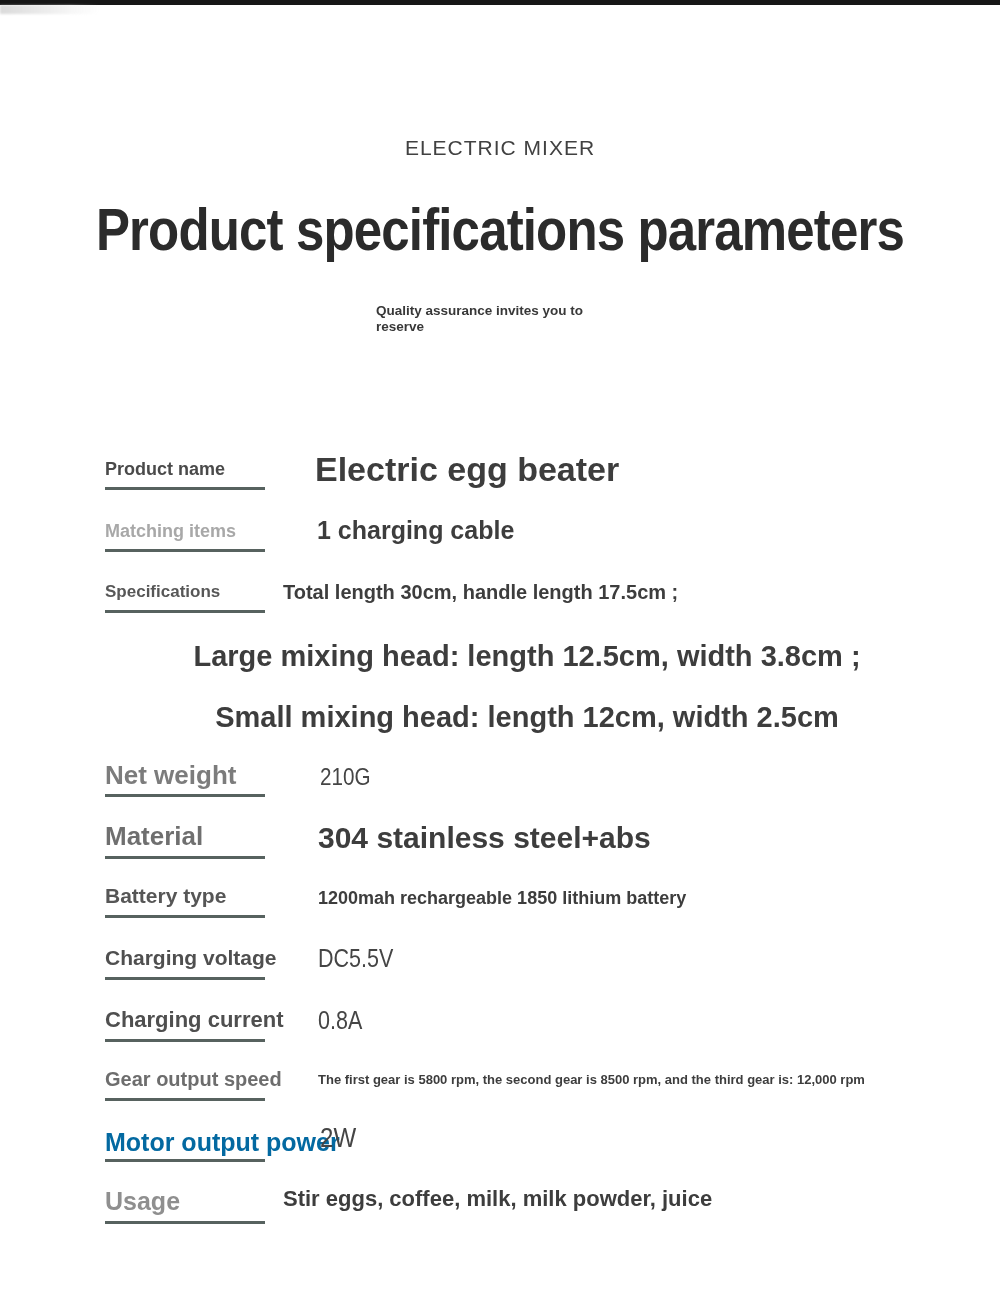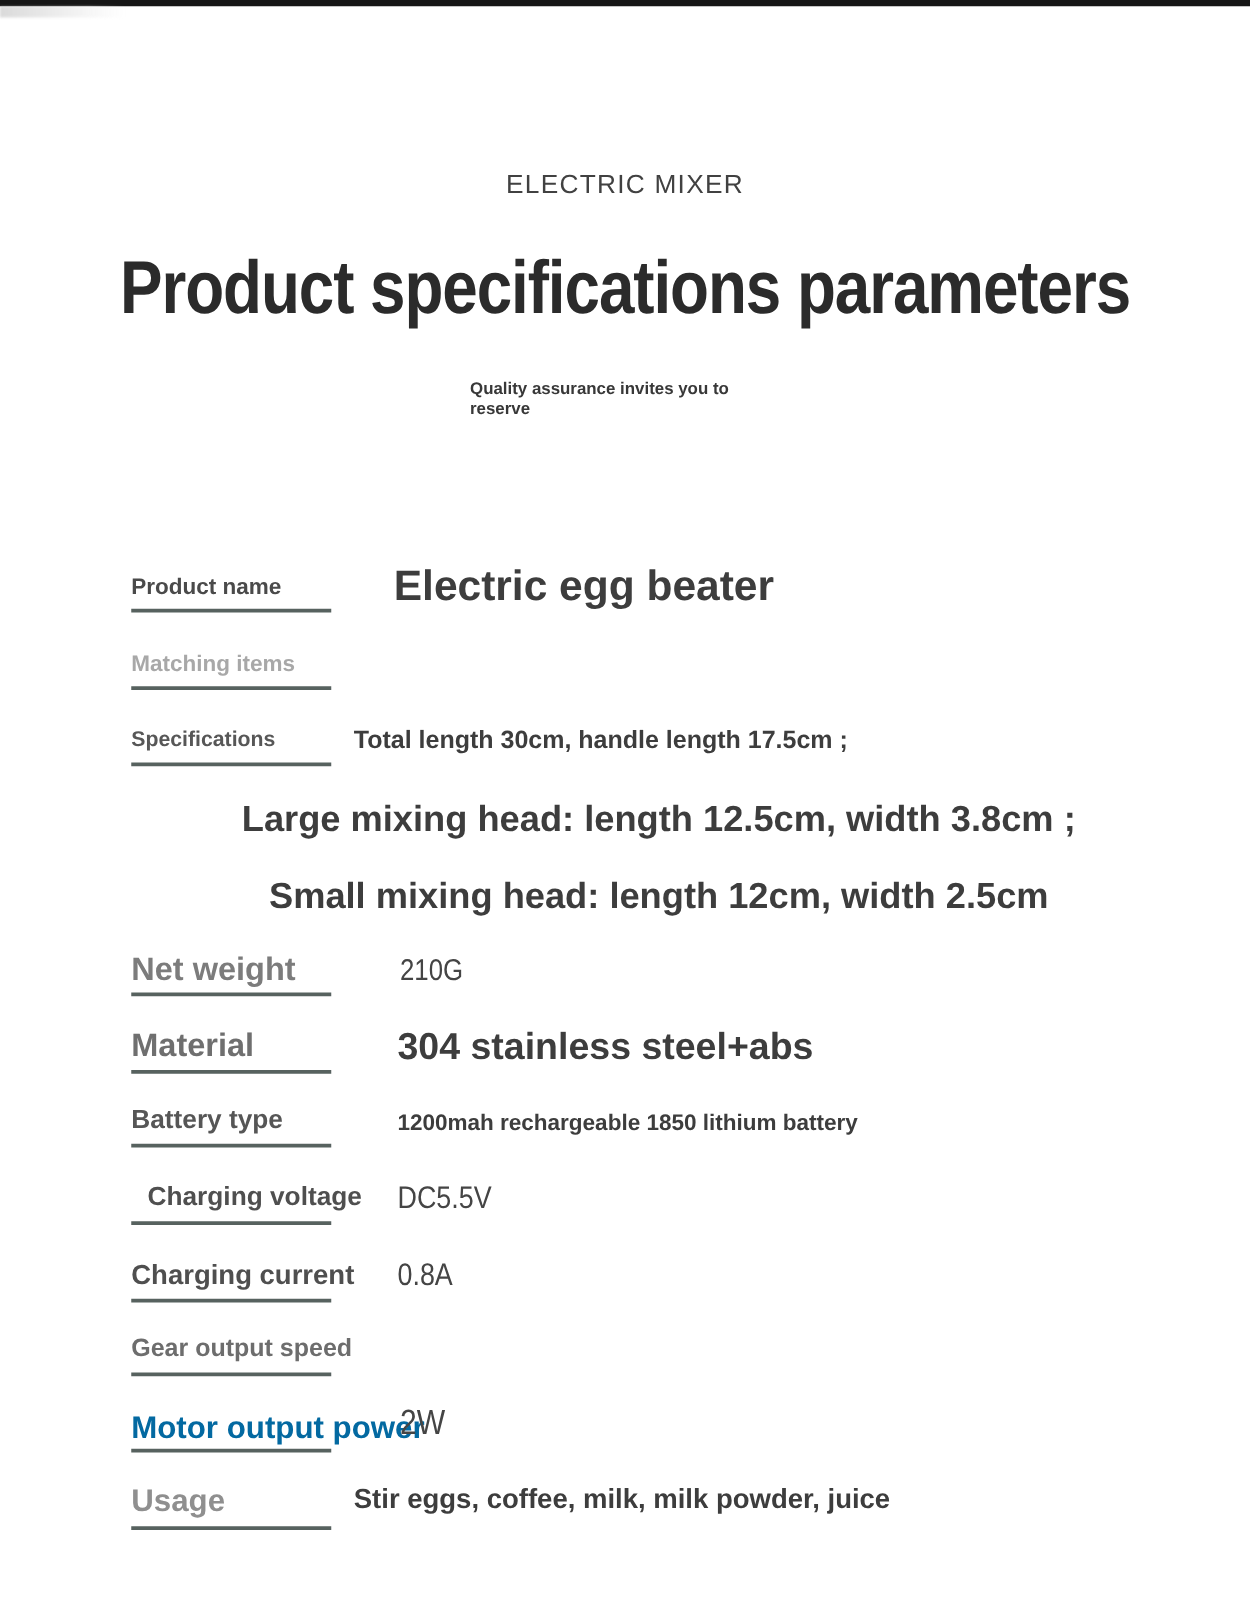--- a/index.html
+++ b/index.html
@@ -31,21 +31,21 @@
         font-family:"Liberation Sans", sans-serif;letter-spacing:0;}
   .centerline{position:absolute;left:0;width:1000px;text-align:center;
               font-size:29px;font-weight:700;color:#3d3d3d;white-space:nowrap;padding-left:27px;}
   
   .l1 {top:459px;font-size:18px;color:#4a4a4a;}
   .l2 {top:521px;font-size:18px;color:#a8a8a8;}
   .l3 {top:582px;font-size:17px;color:#575757;}
   .l4 {top:760px;font-size:26px;color:#7c7c7c;}
   .l5 {top:821px;font-size:26px;color:#6f6f6f;}
   .l6 {top:884px;font-size:21px;color:#565656;}
-  .l7 {top:946px;font-size:21px;color:#4f4f4f;margin-left:13px;}
+  .l7 {top:946px;font-size:21px;color:#4f4f4f;}
   .l8 {top:1007px;font-size:22px;color:#4f4f4f;}
   .l9 {top:1068px;font-size:20px;color:#6d6d6d;}
   .l10{top:1128px;font-size:25px;color:#0369a1;}
   .l11{top:1187px;font-size:25px;color:#8f8f8f;}
   
   .u1 {top:487px;}
   .u2 {top:549px;}
   .u3 {top:610px;}
   .u4 {top:794px;}
   .u5 {top:856px;}
@@ -81,20 +81,21 @@
   <div class="brand">ELECTRIC MIXER</div>
   <div class="title">Product specifications parameters</div>
   <div class="subtitle">Quality assurance invites you to reserve</div>
 
   <div class="lbl l1">Product name</div>
   <div class="ul u1"></div>
   <div class="val v1">Electric egg beater</div>
 
   <div class="lbl l2">Matching items</div>
   <div class="ul u2"></div>
+  <div class="val v2">1 charging cable</div>
 
   <div class="lbl l3">Specifications</div>
   <div class="ul u3"></div>
   <div class="val v3">Total length 30cm, handle length 17.5cm ;</div>
 
   <div class="centerline c1">Large mixing head: length 12.5cm, width 3.8cm ;</div>
   <div class="centerline c2">Small mixing head: length 12cm, width 2.5cm</div>
 
   <div class="lbl l4">Net weight</div>
   <div class="ul u4"></div>
@@ -111,20 +112,21 @@
   <div class="lbl l7">Charging voltage</div>
   <div class="ul u7"></div>
   <div class="val v7 cond">DC5.5V</div>
 
   <div class="lbl l8">Charging current</div>
   <div class="ul u8"></div>
   <div class="val v8 cond">0.8A</div>
 
   <div class="lbl l9">Gear output speed</div>
   <div class="ul u9"></div>
+  <div class="val v9">The first gear is 5800 rpm, the second gear is 8500 rpm, and the third gear is: 12,000 rpm</div>
 
   <div class="lbl l10">Motor output power</div>
   <div class="ul u10"></div>
   <div class="val v10 cond">2W</div>
 
   <div class="lbl l11">Usage</div>
   <div class="ul u11"></div>
   <div class="val v11">Stir eggs, coffee, milk, milk powder, juice</div>
 
 </div>

